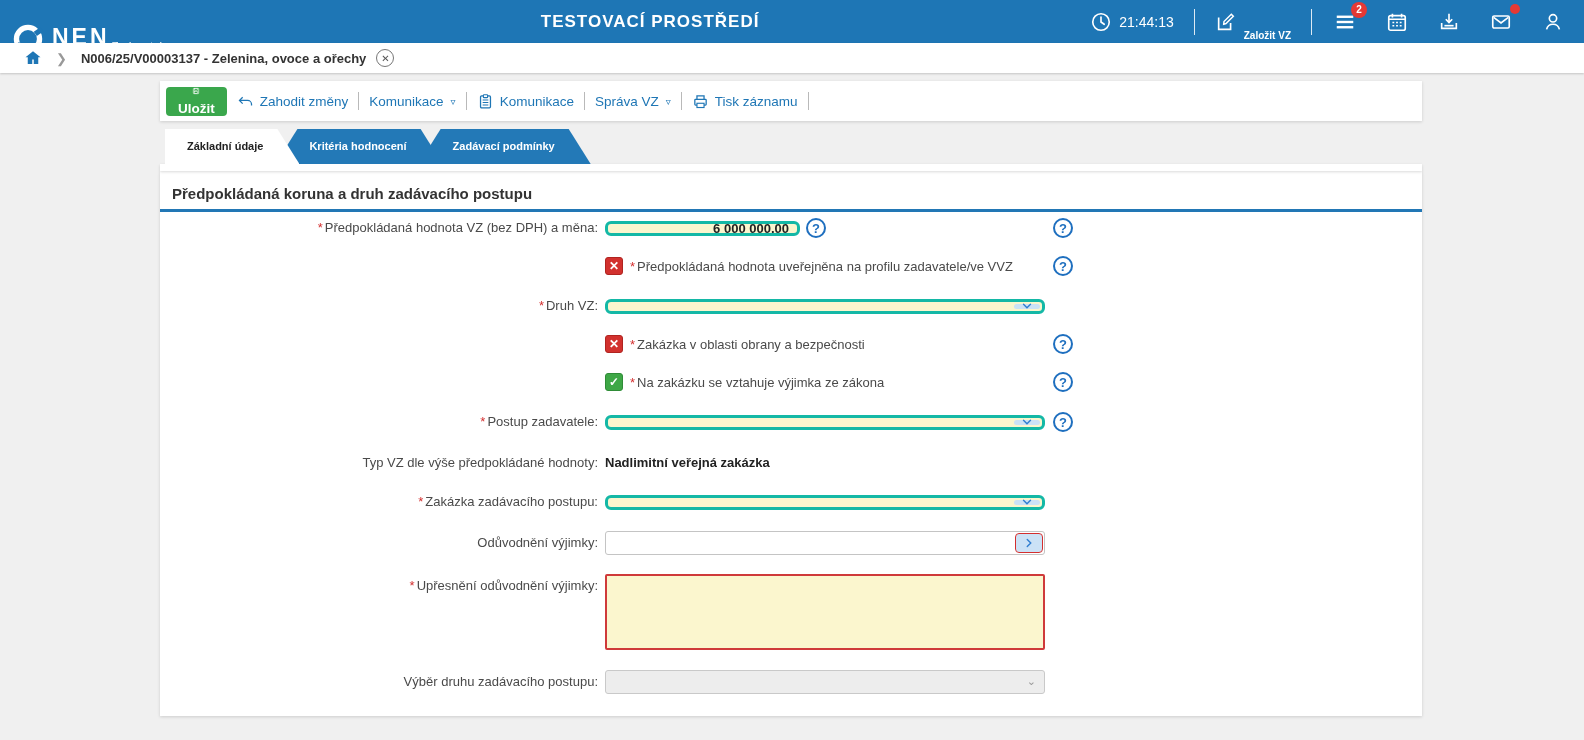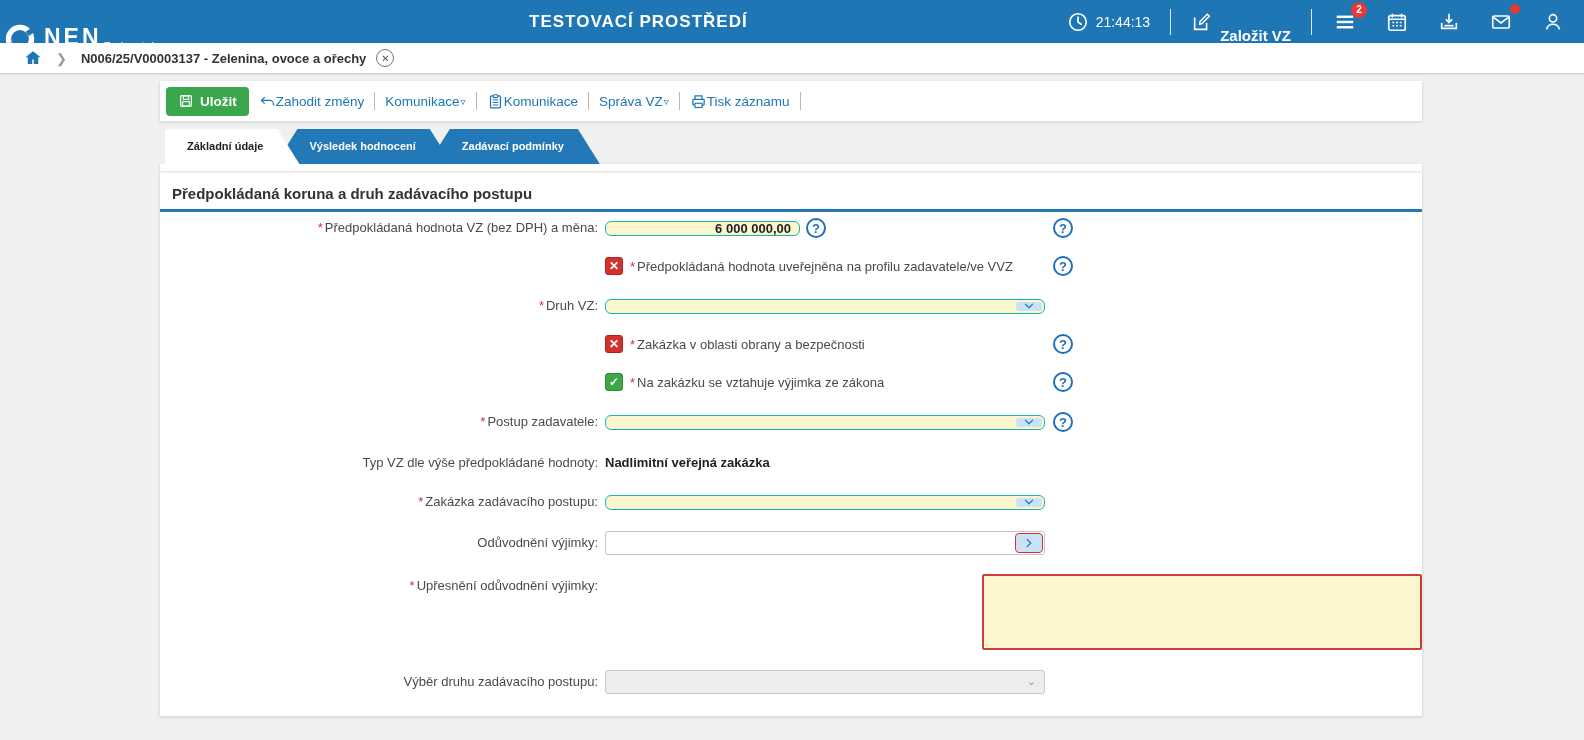--- a/index.html
+++ b/index.html
@@ -1,50 +1,50 @@
 <!DOCTYPE html>
 <html><head>
 <meta charset="utf-8">
 <style>
   * { box-sizing: border-box; margin: 0; padding: 0; }
   html,body { width:1584px; height:740px; overflow:hidden; }
   body { font-family:"Liberation Sans", sans-serif; background:#f0f0f0; font-size:13px; color:#4a4a4a; }
 
   
   .header { height:43px; background:#1e76b5; display:flex; align-items:center; color:#fff; }
-  .hdr-left { width:210px; display:flex; align-items:center; padding-left:4px; flex:0 0 auto;margin-top:34px; }
+  .hdr-left { width:210px; display:flex; align-items:center; padding-left:12px; flex:0 0 auto;margin-top:34px; }
   .logo-mark { width:32px; height:32px; margin-right:8px; }
   .logo-text { font-size:23px; font-weight:bold; letter-spacing:3px; line-height:1; }
   .logo-sub { font-size:11.5px; margin-top:14px; margin-left:2px; }
   .hdr-center { flex:1 1 auto; text-align:center; font-size:17px; font-weight:bold; letter-spacing:1px; }
   .hdr-right { flex:0 0 auto; display:flex; align-items:center; gap:14px; padding-right:18px; }
   .hdr-group { display:flex; align-items:center; gap:7px; white-space:nowrap; }
   .hdr-divider { width:1px; height:26px; background:rgba(255,255,255,.85); margin:0 6px; }
   .hdr-clock { font-size:14px; }
-  .hdr-newvz { font-size:15px; font-weight:bold; cursor:pointer;margin-top:28px; }
+  .hdr-newvz { font-size:10px; font-weight:bold; cursor:pointer;margin-top:28px; }
   .hicon { width:22px; height:22px; display:block; }
   .hicon-btn { position:relative; width:26px; height:26px; display:flex; align-items:center; justify-content:center; cursor:pointer; margin-left:12px; }
   .badge { position:absolute; top:-7px; right:-9px; min-width:16px; height:16px; border-radius:8px; background:#e53935; color:#fff; font-size:10px; font-weight:bold; display:flex; align-items:center; justify-content:center; padding:0 4px; }
   .dot-badge { position:absolute; top:-5px; right:-6px; width:10px; height:10px; border-radius:50%; background:#e53935; }
 
   
   .breadcrumb { height:30px; background:#fff; display:flex; align-items:center; padding-left:24px; box-shadow:0 1px 2px rgba(0,0,0,.18); position:relative; z-index:5; }
   .bc-home { width:18px; height:18px; color:#1e76b5; cursor:pointer; }
   .bc-sep { color:#999; margin:0 14px; font-size:13px; }
   .bc-item { font-weight:bold; color:#333; font-size:13px; }
   .bc-close { width:18px; height:18px; border:1px solid #777; border-radius:50%; color:#555; font-size:10px; display:flex; align-items:center; justify-content:center; margin-left:10px; cursor:pointer; background:#fff; }
 
   
   .content { margin:8px 162px 0 160px; width:1262px; }
 
   
   .toolbar { background:#fff; height:40px; display:flex; align-items:center; padding-left:6px; box-shadow:0 1px 3px rgba(0,0,0,.15); margin-bottom:8px; }
-  .btn-save { background:#3aa74c; color:#fff; font-weight:bold; font-size:13.5px; border:none; border-radius:4px; height:29px; padding:0 12px; display:flex; align-items:center; gap:6px; cursor:pointer; }
+  .btn-save { background:#3aa74c; color:#fff; font-weight:bold; font-size:13.5px; border:none; border-radius:4px; height:29px; padding:0 12px; display:flex; align-items:center; gap:6px; cursor:pointer;flex-direction:column; }
   .btn-save svg { width:16px; height:16px; }
-  .tb-link { color:#1e76b5; font-size:13.5px; display:flex; align-items:center; gap:0; margin:0 10px; cursor:pointer; white-space:nowrap; }
+  .tb-link { color:#1e76b5; font-size:13.5px; display:flex; align-items:center; gap:6px; margin:0 10px; cursor:pointer; white-space:nowrap; }
   .tb-link svg { width:17px; height:17px; }
   .tb-caret { font-size:10px; margin-left:1px; }
   .tb-div { width:1px; height:18px; background:#b9b9b9; }
 
   
   .tabbar { position:relative; height:42px; }
   .tabs { display:flex; height:35px; padding-left:5px; position:relative; }
   .tab { height:35px; line-height:35px; font-size:11px; font-weight:bold; white-space:nowrap; cursor:pointer; }
   .tab.active { background:#fff; color:#222; padding:0 36px 0 22px; clip-path:polygon(0 0, calc(100% - 22px) 0, 100% 100%, 0 100%); position:relative; z-index:3; filter:drop-shadow(3px 0 0 rgba(10,40,70,.35)); }
   .tab.blue { background:#2379b7; color:#fff; padding:0 36px 0 34px; clip-path:polygon(22px 0, calc(100% - 22px) 0, 100% 100%, 0 100%); margin-left:-24px; }
@@ -52,26 +52,26 @@
   .tab.t3 { z-index:1; }
   .tab-base { height:7px; background:#fff; box-shadow:0 1px 3px rgba(0,0,0,.15); }
 
   
   .panel { background:#fff; box-shadow:0 1px 3px rgba(0,0,0,.15); padding-bottom:22px; }
   .section-head { padding:14px 14px 7px 12px; border-bottom:3px solid #2277b5; }
   .section-title { font-size:15px; font-weight:bold; color:#333; }
 
   .form { padding-top:4px; }
   .frow { display:flex; align-items:center; margin-bottom:16px; }
-  .frow.top { align-items:flex-start;justify-content:space-between; }
+  .frow.top { align-items:flex-start; }
   .flabel { flex:0 0 445px; text-align:right; padding-right:7px; color:#4a4a4a; line-height:24px; }
   .req { color:#d32f2f; margin-right:2px; }
   .fctrl { flex:0 0 440px; display:flex; align-items:center; }
 
-  .yfield { background:#fbf6ce; border:1px solid #14b8a6; border-radius:6px; height:15px; }
+  .yfield { background:#fbf6ce; border:3px solid #14b8a6; border-radius:6px; height:15px; }
   .input-amount { width:195px; text-align:right; font-weight:bold; color:#222; font-size:13px; padding:0 8px; font-family:"Liberation Sans",sans-serif; outline:none; }
 
   .selectbox { position:relative; width:440px; padding:0 30px 0 8px; display:flex; align-items:center; font-weight:bold; color:#222; }
   .selectbox.w212 { width:212px; }
   .sel-btn { position:absolute; top:2px; right:2px; bottom:2px; width:26px; background:#cbe2f6; border-radius:3px; display:flex; align-items:center; justify-content:center; color:#2f7ed0; cursor:pointer; }
   .sel-btn svg { width:14px; height:14px; }
   .sel-btn.redline { outline:1px solid #d32f2f; }
 
   .wfield { background:#fff; border:1px solid #c4c4c4; border-radius:3px; height:24px; }
 
@@ -232,21 +232,21 @@
         <rect x="7" y="14.5" width="10" height="6" fill="#fff" stroke="#1e76b5" stroke-width="1.6"></rect>
       </svg>
       <span>Tisk záznamu</span>
     </span>
     <span class="tb-div"></span>
   </div>
 
   <div class="tabbar">
     <div class="tabs">
       <div class="tab active">Základní údaje</div>
-      <div class="tab blue t2">Výsledek hodnocení</div>
+      <div class="tab blue t2">Kritéria hodnocení</div>
       <div class="tab blue t3">Zadávací podmínky</div>
     </div>
     <div class="tab-base"></div>
   </div>
 
   <div class="panel">
     <div class="section-head">
       <div class="section-title">Předpokládaná koruna a druh zadávacího postupu</div>
     </div>
 

